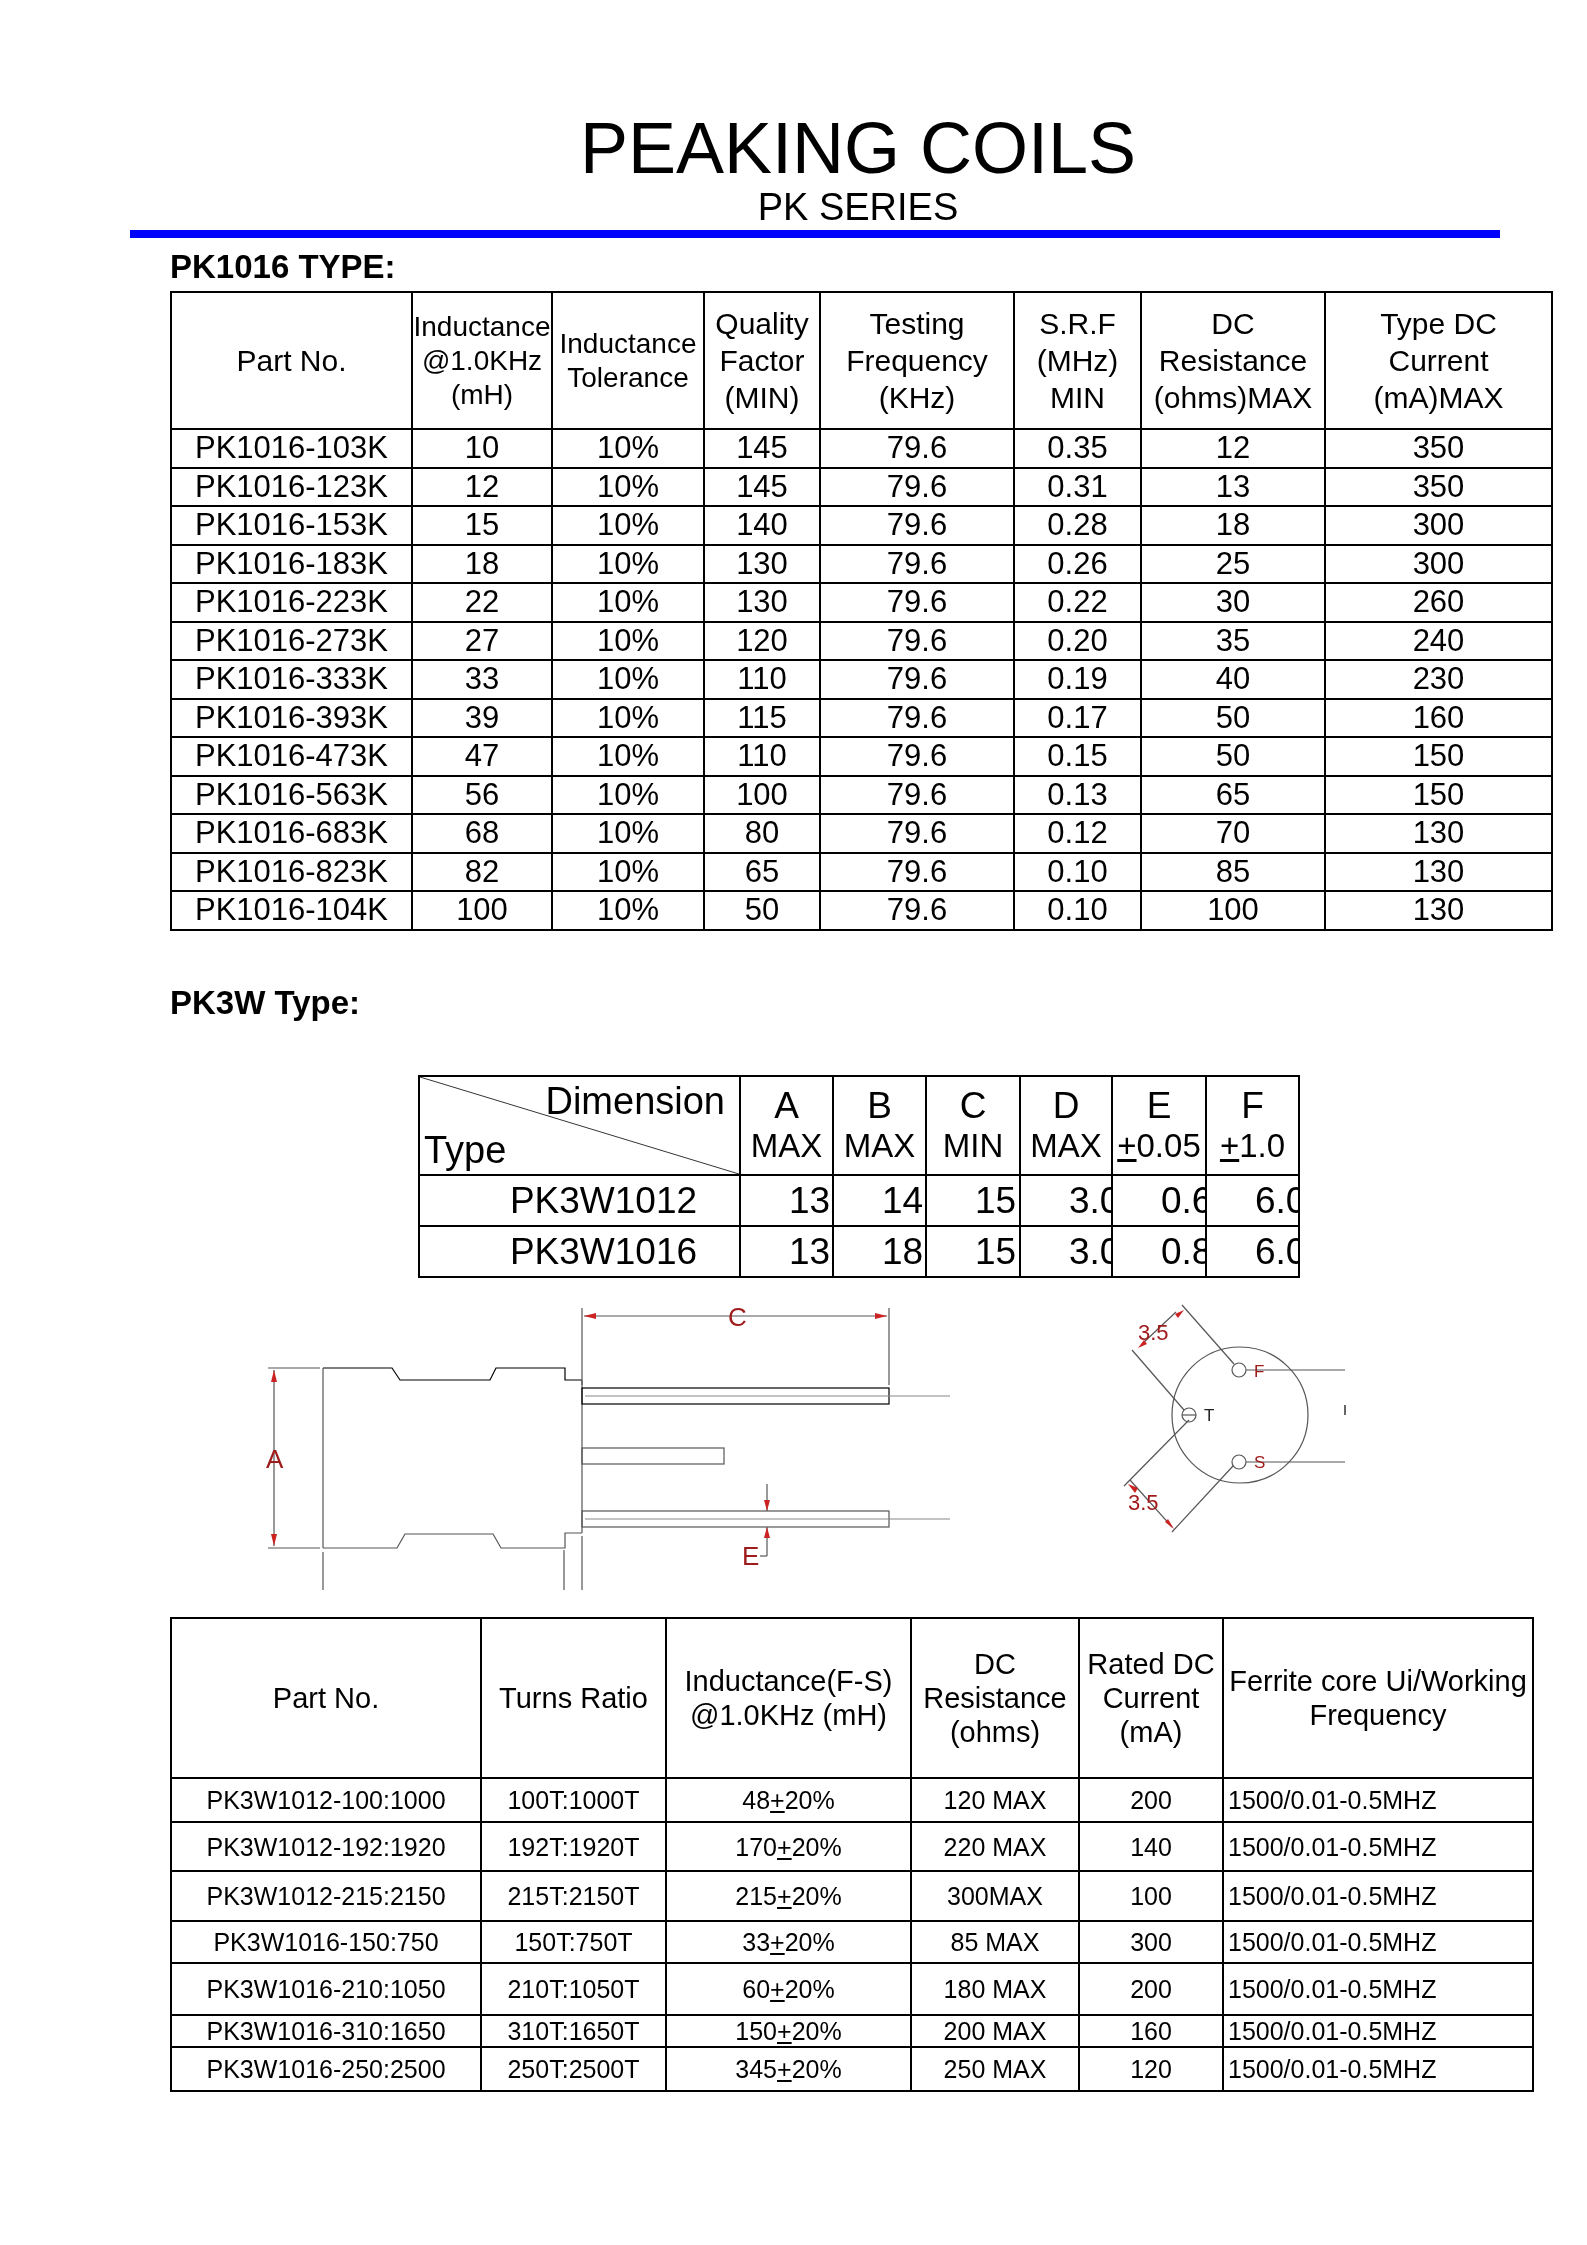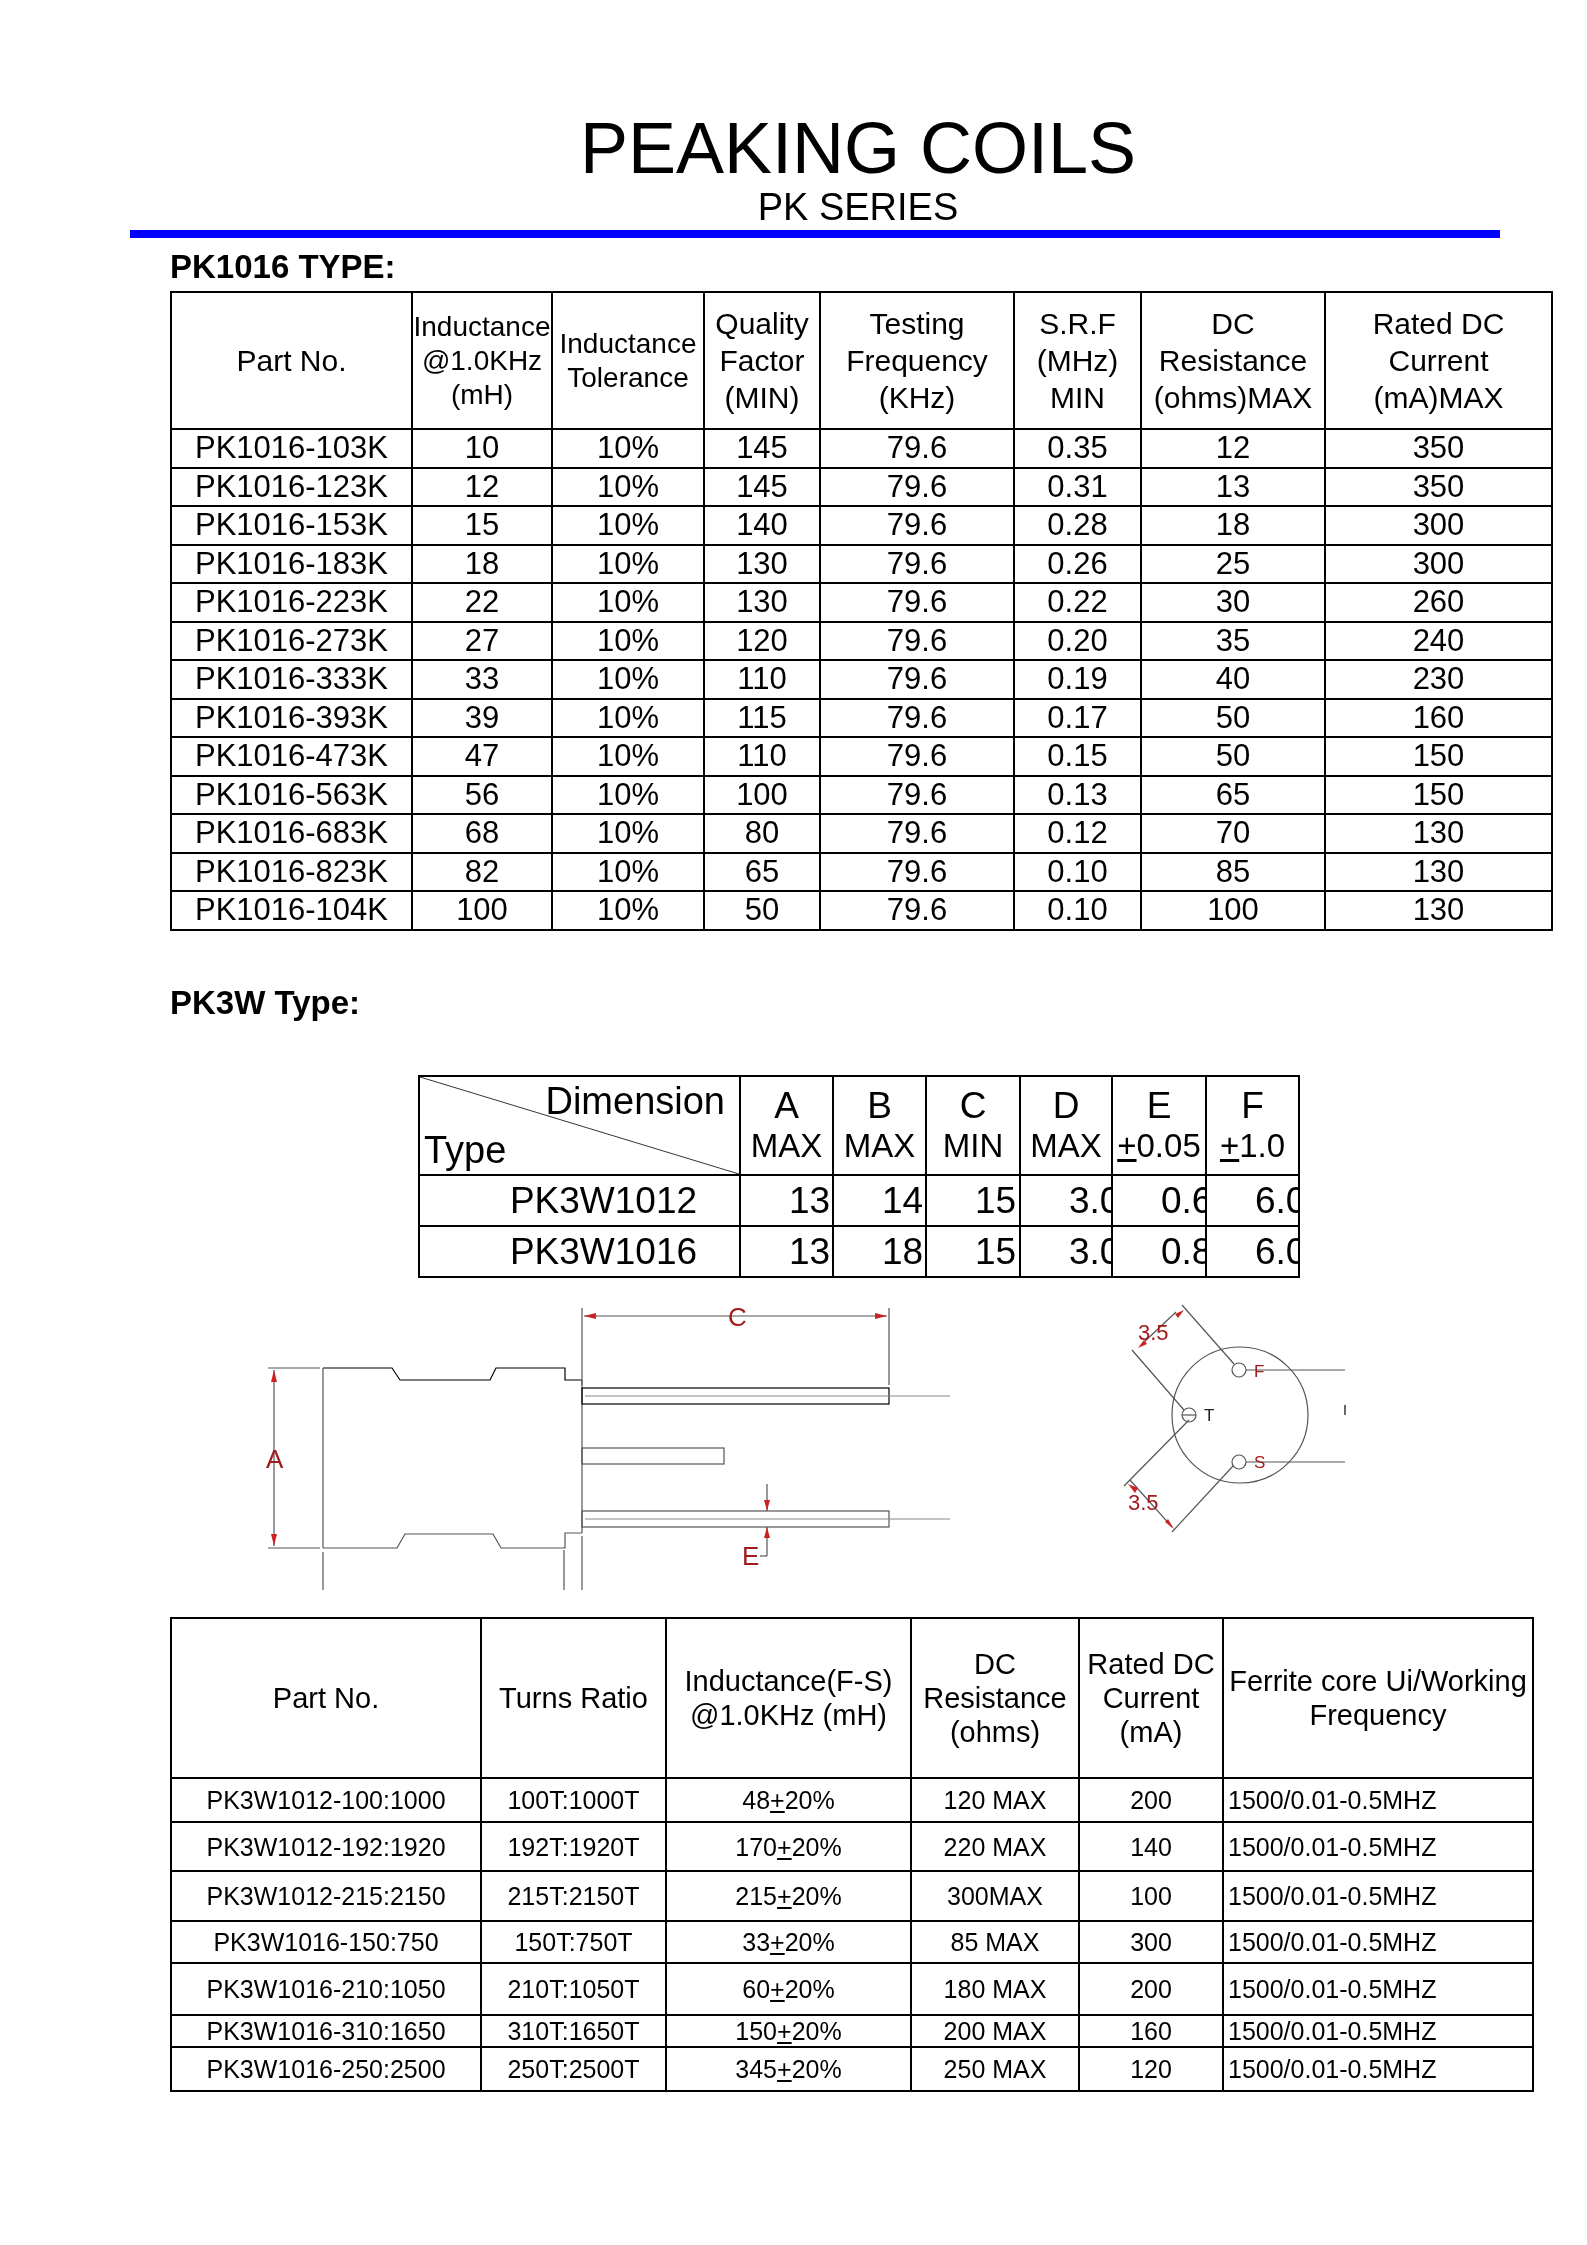--- a/index.html
+++ b/index.html
@@ -57,21 +57,21 @@
   </colgroup>
   <thead>
     <tr>
       <th>Part No.</th>
       <th class="small">Inductance @1.0KHz (mH)</th>
       <th class="small">Inductance Tolerance</th>
       <th>Quality Factor (MIN)</th>
       <th>Testing Frequency (KHz)</th>
       <th>S.R.F (MHz) MIN</th>
       <th>DC Resistance (ohms)MAX</th>
-      <th>Rated DC Current (mA)MAX</th>
+      <th>Type DC Current (mA)MAX</th>
     </tr>
   </thead>
   <tbody id="t1body">
       <tr>
         <td>PK1016-103K</td>
         <td>10</td>
         <td>10%</td>
         <td>145</td>
         <td>79.6</td>
         <td>0.35</td>

